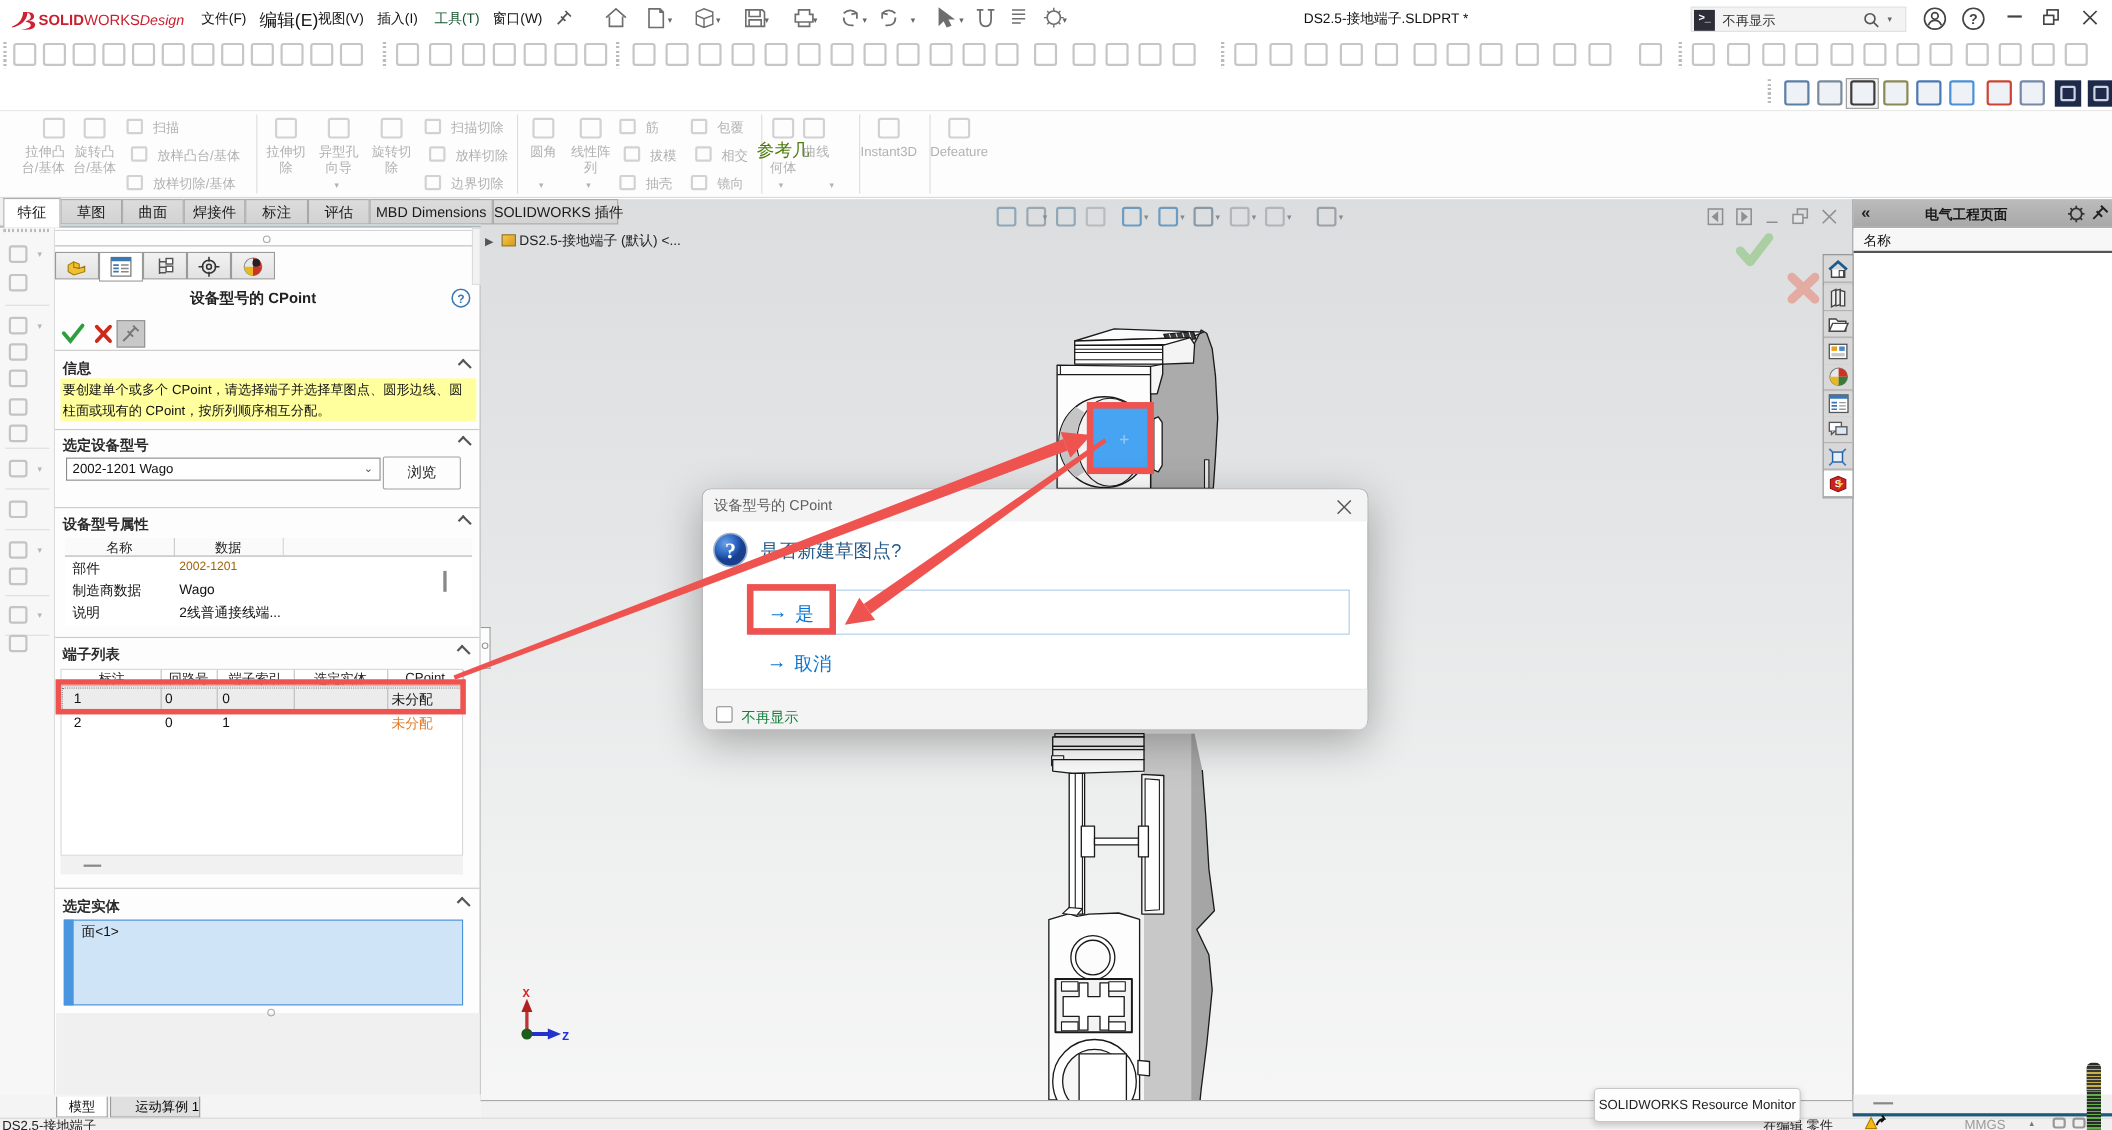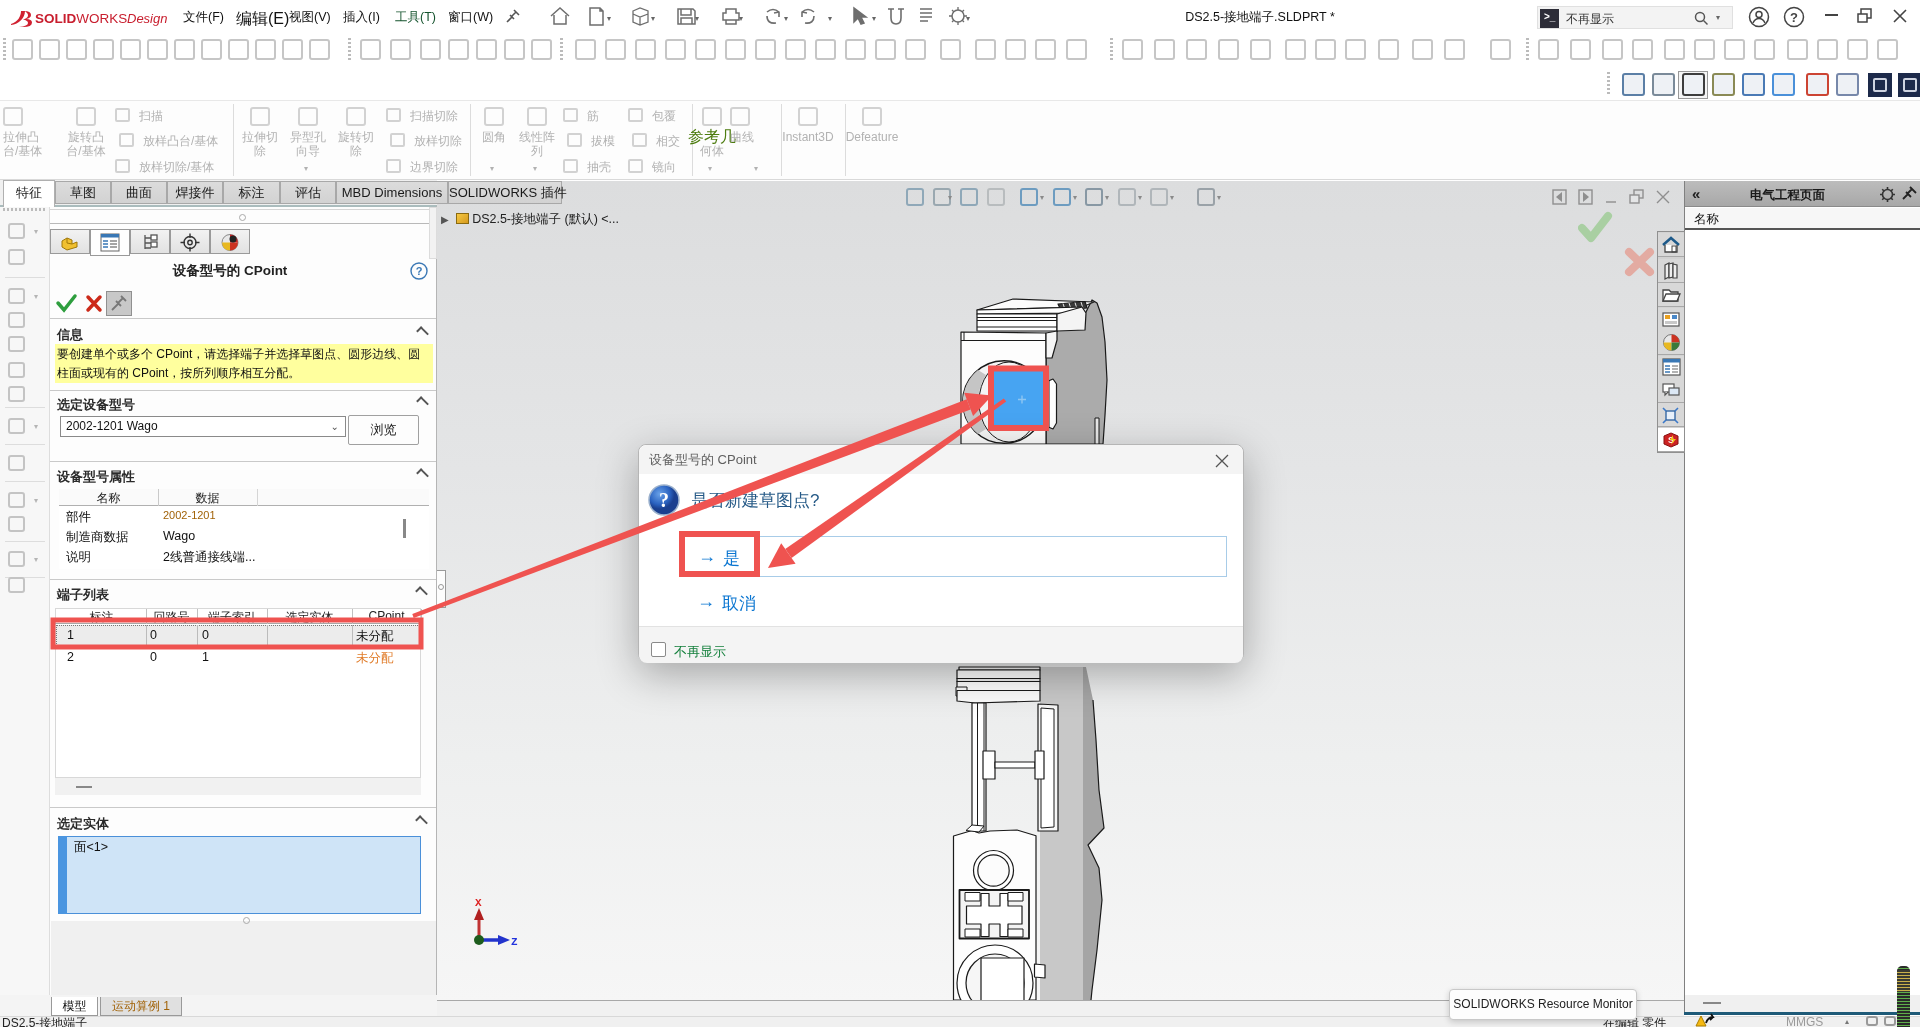--- a/index.html
+++ b/index.html
@@ -157,21 +157,21 @@
 <div class="a" style="left:1712px;top:73px;width:23px;height:23px;border:2px solid #8a8a55;border-radius:3px;background:#eef1f5"></div>
 <div class="a" style="left:1742px;top:73px;width:23px;height:23px;border:2px solid #4a7ab5;border-radius:3px;background:#eef1f5"></div>
 <div class="a" style="left:1772px;top:73px;width:23px;height:23px;border:2px solid #4a90d9;border-radius:3px;background:#eef1f5"></div>
 <div class="a" style="left:1806px;top:73px;width:23px;height:23px;border:2px solid #cc4433;border-radius:3px;background:#eef1f5"></div>
 <div class="a" style="left:1836px;top:73px;width:23px;height:23px;border:2px solid #7788aa;border-radius:3px;background:#eef1f5"></div>
 <div class="a" style="left:1868px;top:73px;width:24px;height:24px;background:#1d2a4a"></div>
 <div class="a" style="left:1873px;top:78px;width:14px;height:14px;border:2px solid #cfd4e0;border-radius:2px"></div>
 <div class="a" style="left:1898px;top:73px;width:24px;height:24px;background:#1d2a4a"></div>
 <div class="a" style="left:1903px;top:78px;width:14px;height:14px;border:2px solid #cfd4e0;border-radius:2px"></div>
 <div class="a" style="left:0;top:100px;width:1920px;height:80px;background:#fdfdfd;border-top:1px solid #e8e8e8"></div>
-<div class="a" style="left:3px;top:107px;width:56px;text-align:left"><div style="display:inline-block;width:20px;height:19px;border:2px solid #d2d2d2;border-radius:3px"></div><div style="font-size:12px;color:#b2b2b2;line-height:14px">拉伸凸</div><div style="font-size:12px;color:#b2b2b2;line-height:14px">台/基体</div></div>
+<div class="a" style="left:3px;top:107px;width:56px;text-align:right"><div style="display:inline-block;width:20px;height:19px;border:2px solid #d2d2d2;border-radius:3px"></div><div style="font-size:12px;color:#b2b2b2;line-height:14px">拉伸凸</div><div style="font-size:12px;color:#b2b2b2;line-height:14px">台/基体</div></div>
 <div class="a" style="left:58px;top:107px;width:56px;text-align:center"><div style="display:inline-block;width:20px;height:19px;border:2px solid #d2d2d2;border-radius:3px"></div><div style="font-size:12px;color:#b2b2b2;line-height:14px">旋转凸</div><div style="font-size:12px;color:#b2b2b2;line-height:14px">台/基体</div></div>
 <div class="a" style="left:115px;top:108px;width:15px;height:14px;border:2px solid #d2d2d2;border-radius:2px"></div>
 <div class="a" style="left:139px;top:108px;font-size:12px;color:#b2b2b2">扫描</div>
 <div class="a" style="left:119px;top:133px;width:15px;height:14px;border:2px solid #d2d2d2;border-radius:2px"></div>
 <div class="a" style="left:143px;top:133px;font-size:12px;color:#b2b2b2">放样凸台/基体</div>
 <div class="a" style="left:115px;top:159px;width:15px;height:14px;border:2px solid #d2d2d2;border-radius:2px"></div>
 <div class="a" style="left:139px;top:159px;font-size:12px;color:#b2b2b2">放样切除/基体</div>
 <div class="a" style="left:233px;top:104px;width:1px;height:72px;background:#dcdcdc"></div>
 <div class="a" style="left:232px;top:107px;width:56px;text-align:center"><div style="display:inline-block;width:20px;height:19px;border:2px solid #d2d2d2;border-radius:3px"></div><div style="font-size:12px;color:#b2b2b2;line-height:14px">拉伸切</div><div style="font-size:12px;color:#b2b2b2;line-height:14px">除</div></div>
 <div class="a" style="left:280px;top:107px;width:56px;text-align:center"><div style="display:inline-block;width:20px;height:19px;border:2px solid #d2d2d2;border-radius:3px"></div><div style="font-size:12px;color:#b2b2b2;line-height:14px">异型孔</div><div style="font-size:12px;color:#b2b2b2;line-height:14px">向导</div></div>
@@ -571,21 +571,21 @@
 <path d="M5 5 L2 2 M14 5 L17 2 M5 14 L2 17 M14 14 L17 17" stroke="#3a78c8" stroke-width="1.6"></path>
   </svg>
 <svg class="a" style="left:1661px;top:430px" width="20" height="20" viewBox="0 0 20 20">
 <path d="M3 6 L10 3 L17 6 L17 14 L10 17 L3 14 Z" fill="#cc2222" stroke="#881111" stroke-width="1"></path>
 <text x="7" y="13" font-size="9" font-weight="bold" fill="#fff" font-family="Liberation Sans">S</text>
 <path d="M12 5 L9 10 L12 10 L10 15 L15 9 L12 9 Z" fill="#f5c518" stroke="none"></path>
   </svg>
 <div class="a" style="left:0;top:995px;width:437px;height:21px;background:#f4f4f4"></div>
 <div class="a" style="left:437px;top:1000px;width:1247px;height:16px;background:#f1f1f1;border-top:1px solid #a8a8a8"></div>
 <div class="a" style="left:51px;top:997px;width:47px;height:19px;background:#fff;border:1px solid #999;border-top:none;text-align:center;font-size:12px;line-height:18px;color:#111">模型</div>
-<div class="a" style="left:100px;top:997px;width:82px;height:19px;background:#e0e0e0;border:1px solid #999;border-top:none;text-align:center;font-size:12px;line-height:18px;color:#a16207">运动算例 1</div>
+<div class="a" style="left:100px;top:997px;width:82px;height:19px;background:#e0e0e0;border:1px solid #999;border-top:none;text-align:right;font-size:12px;line-height:18px;color:#000000">运动算例 1</div>
 <div class="a" style="left:0;top:1016px;width:1920px;height:11px;background:#f0f0f0;border-top:1px solid #d8d8d8"></div>
 <div class="a" style="left:2px;top:1015px;font-size:12px;color:#222">DS2.5-接地端子</div>
 <div class="a" style="left:1603px;top:1015px;font-size:12px;color:#222">在编辑 零件</div>
 <svg class="a" style="left:1694px;top:1013px" width="22" height="14" viewBox="0 0 22 14">
 <path d="M2 13 L7 3 L12 13 Z" fill="#f5b912" stroke="#a87d00"></path>
 <path d="M12 10 Q14 4 19 4 L17 1 M19 4 L16 7" stroke="#111" stroke-width="1.8" fill="none"></path>
   </svg>
 <div class="a" style="left:1786px;top:1015px;font-size:12px;color:#9a9a9a">MMGS</div>
 <div class="a" style="left:1845px;top:1017px;font-size:8px;color:#777">▴</div>
 <div style="position:absolute;left:1866px;top:1016px;width:12px;height:10px;border:2px solid #999;border-radius:3px;"></div>

